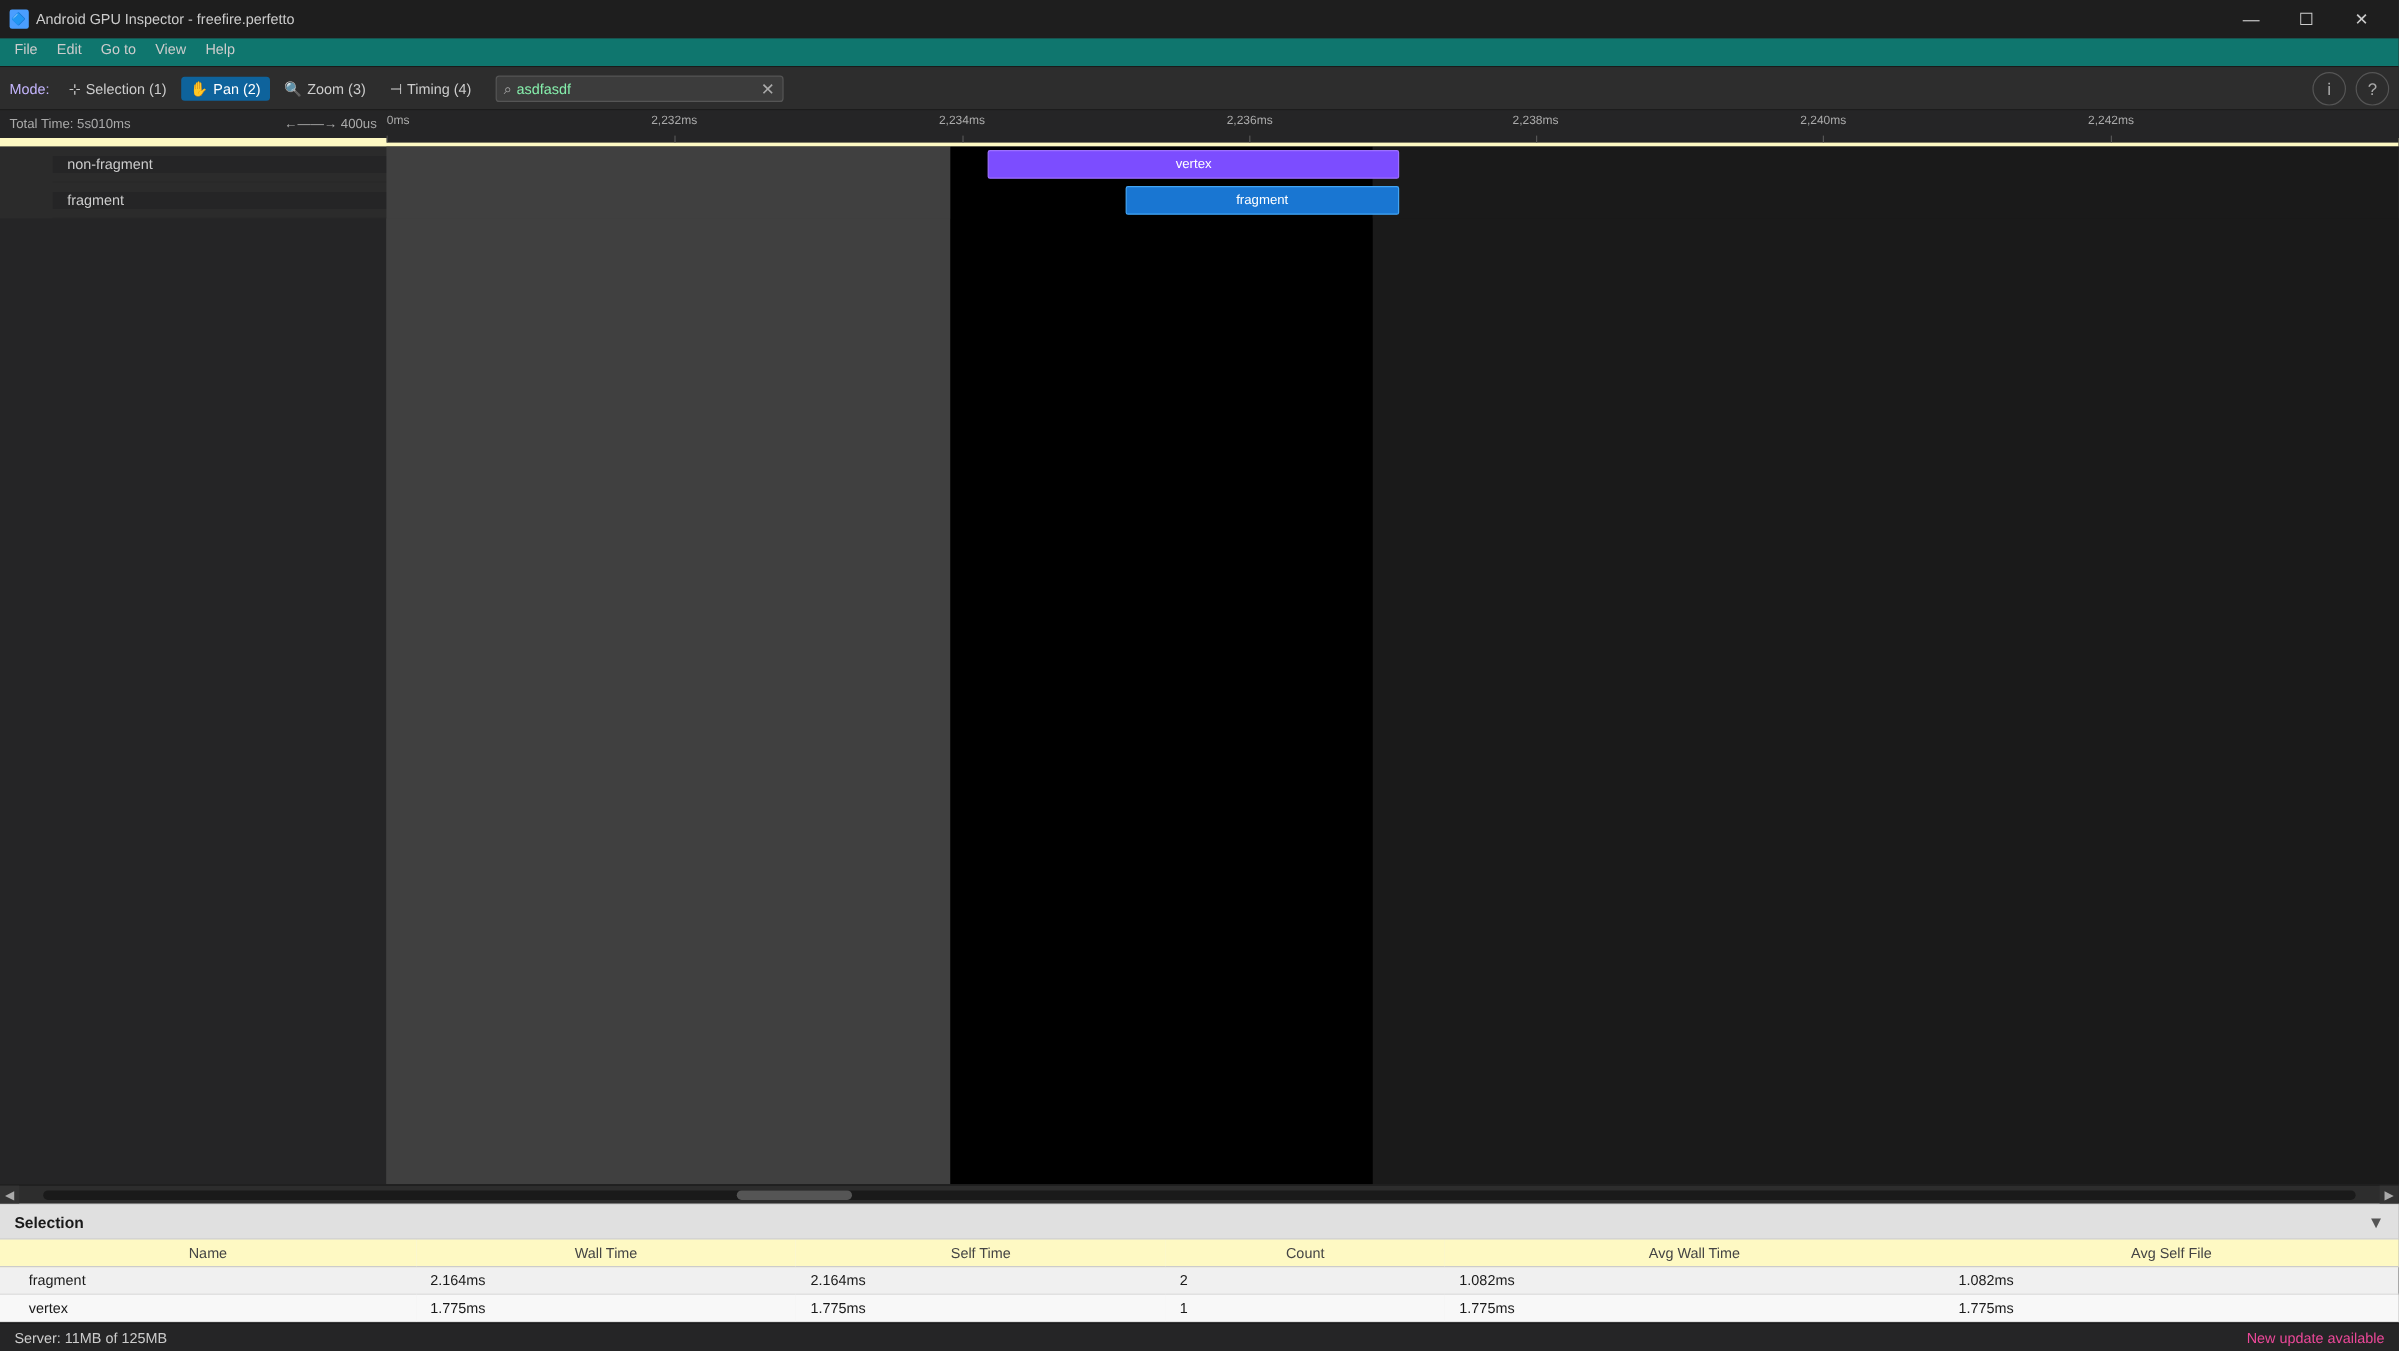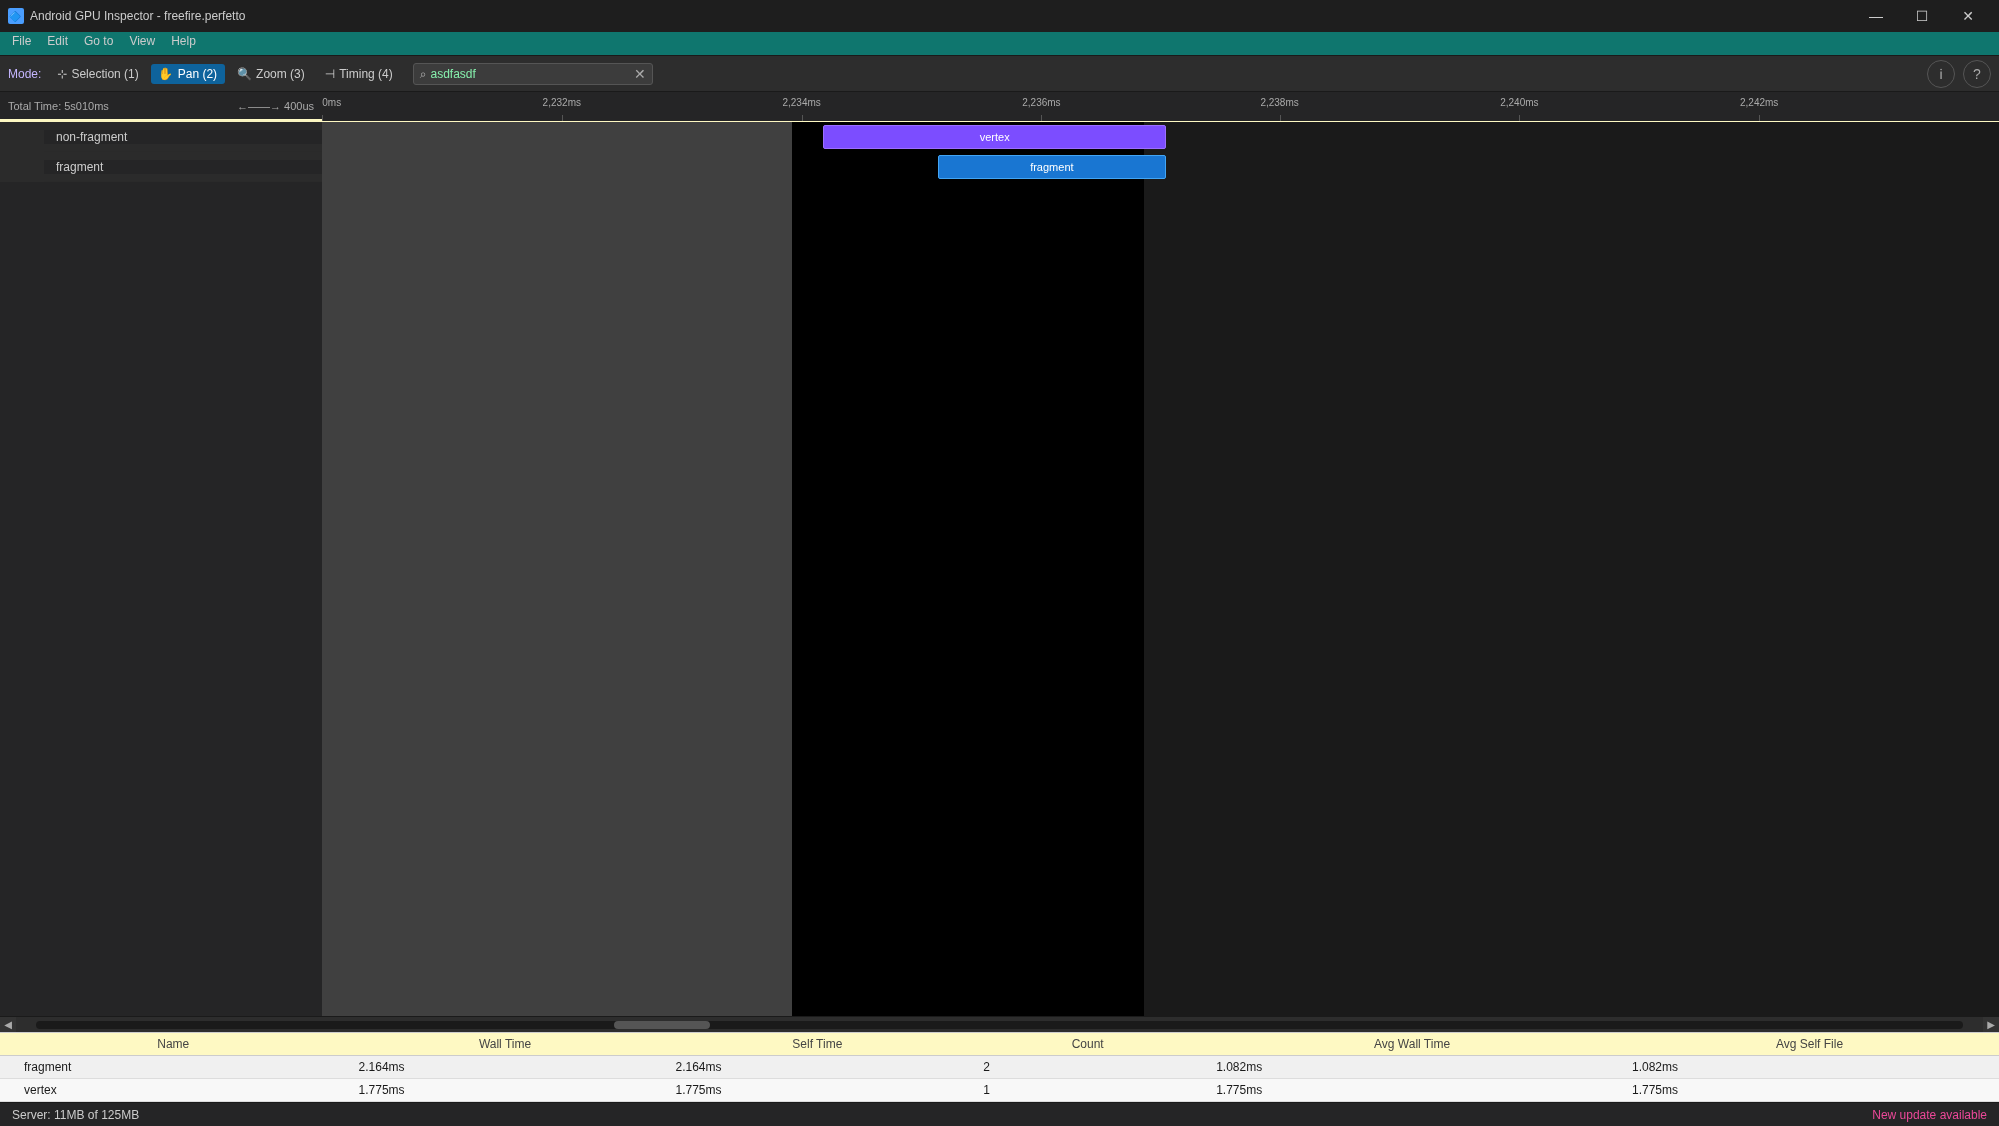--- a/index.html
+++ b/index.html
@@ -158,21 +158,21 @@
       justify-content: center;
       font-size: 14px;
     }
 
     
     .timeline-header {
       display: flex;
       align-items: center;
       height: 30px;
       background: #252526;
-      border-bottom: 3px solid #fef9c3;
+      border-bottom: 7px solid #fef9c3;
       flex-shrink: 0;
     }
     .timeline-label-col {
       width: 322px;
       flex-shrink: 0;
       padding: 0 8px;
       color: #aaa;
       font-size: 11px;
       display: flex;
       align-items: center;
@@ -565,20 +565,24 @@
     <button class="hscroll-arrow">◀</button>
     <div class="hscroll-track">
       <div class="hscroll-thumb" style="left:30%; width:5%;"></div>
     </div>
     <button class="hscroll-arrow">▶</button>
   </div>
 
 </div>
 
 <div class="selection-panel">
+  <div class="selection-header">
+    <span class="selection-title">Selection</span>
+    <span class="selection-toggle">▼</span>
+  </div>
   <table class="selection-table">
     <thead>
       <tr>
         <th>Name</th>
         <th>Wall Time</th>
         <th>Self Time</th>
         <th>Count</th>
         <th>Avg Wall Time</th>
         <th>Avg Self File</th>
       </tr>

